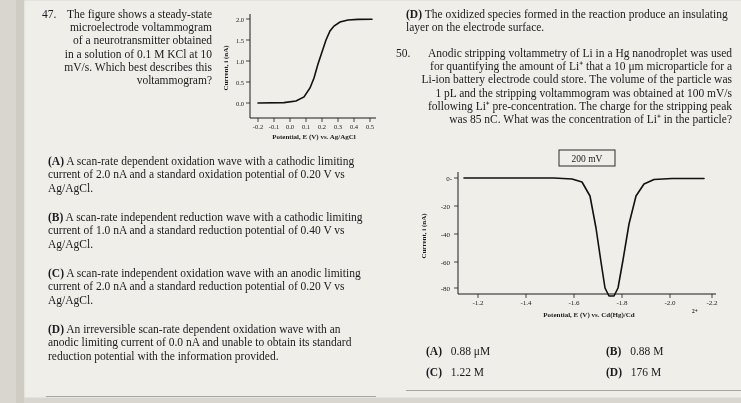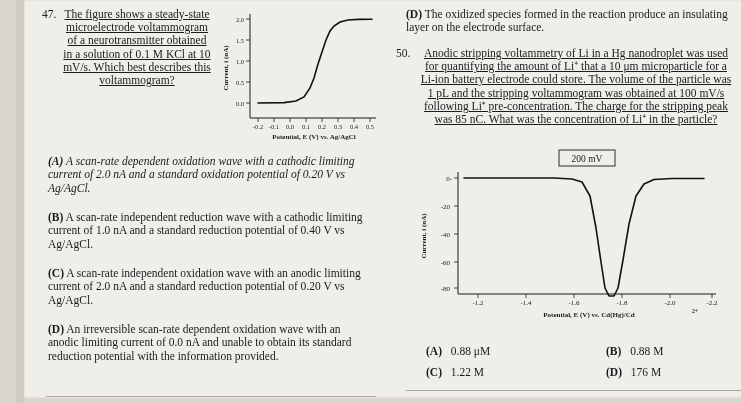--- a/index.html
+++ b/index.html
@@ -22,22 +22,21 @@
   .colL{left:14px;width:340px;}
   .colR{left:372px;width:350px;}
 
   .qnum{
     position:absolute;
     font-size:11.5px;color:#1b1b20;
   }
   .qtext{
     position:absolute;
     font-size:11.5px;line-height:13.2px;color:#1b1b20;
-    text-align:center;
-    text-decoration:underline;
+    text-align:right;
   }
   .choice{
     position:absolute;
     font-size:11.5px;line-height:13.4px;color:#1b1b20;
   }
   .choice .lbl{font-weight:bold;}
 
   
   .fig1{
     position:absolute;left:176px;top:6px;width:170px;height:140px;
@@ -125,21 +124,21 @@
           <text class="axlabel" x="140" y="123" text-anchor="middle">0.4</text>
           <text class="axlabel" x="156" y="123" text-anchor="middle">0.5</text>
 
           <text class="axtitle" x="14" y="62" text-anchor="middle" transform="rotate(-90 14 62)">Current, i (nA)</text>
           <text class="axtitle" x="100" y="133" text-anchor="middle">Potential, E (V) vs. Ag/AgCl</text>
 
           <path d="M44,97 L70,96.6 L82,95 L90,91 L96,82 L100,72 L104,58 L108,46 L112,34 L116,25 L120,20 L126,16 L134,14 L144,13.4 L158,13.2" fill="none" stroke="#111" stroke-width="1.6" stroke-linecap="round"></path>
         </svg>
       </div>
 
-      <div class="choice" style="left:10px;top:155px;width:322px;font-style:italic;">
+      <div class="choice" style="left:10px;top:155px;width:322px;">
         <span class="lbl">(A)</span>
         <span>A scan-rate dependent oxidation wave with a cathodic limiting current of 2.0 nA and a standard oxidation potential of 0.20 V vs Ag/AgCl.</span>
       </div>
 
       <div class="choice" style="left:10px;top:211px;width:322px;">
         <span class="lbl">(B)</span>
         <span>A scan-rate independent reduction wave with a cathodic limiting current of 1.0 nA and a standard reduction potential of 0.40 V vs Ag/AgCl.</span>
       </div>
 
       <div class="choice" style="left:10px;top:267px;width:322px;">

